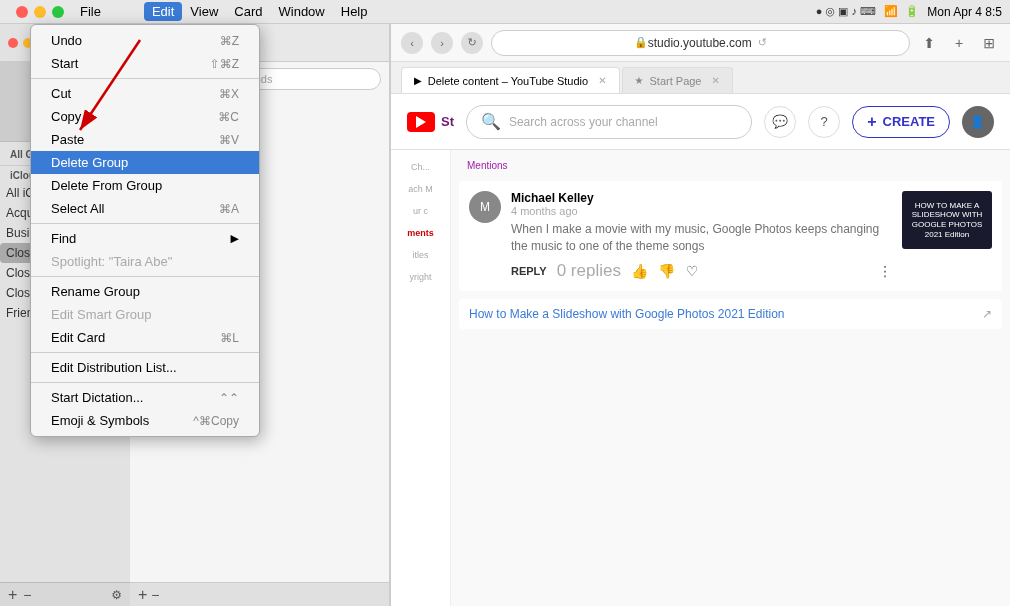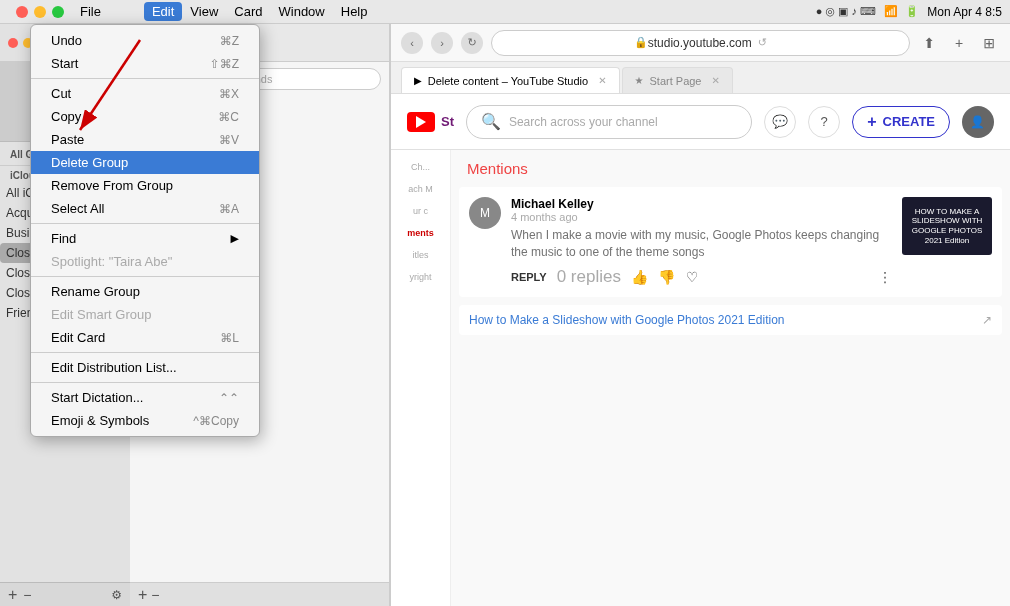--- a/index.html
+++ b/index.html
@@ -298,21 +298,21 @@
   </div>
   <div class="menu-item">
     <span>Paste</span>
     <span class="menu-shortcut">⌘V</span>
   </div>
   <div class="menu-item highlighted">
     <span>Delete Group</span>
     <span class="menu-shortcut"></span>
   </div>
   <div class="menu-item">
-    <span>Remove From Group</span>
+    <span>Delete From Group</span>
   </div>
   <div class="menu-item">
     <span>Select All</span>
     <span class="menu-shortcut">⌘A</span>
   </div>
   <div class="menu-separator"></div>
   <div class="menu-item">
     <span>Find</span>
     <span class="menu-arrow">▶</span>
   </div>
@@ -453,21 +453,21 @@
     <div style="width:60px;background:#fff;border-right:1px solid #eee;padding:8px 0;display:flex;flex-direction:column;gap:4px;">
       <div style="padding:4px 10px;font-size:9px;color:#aaa;text-align:center;">Ch...</div>
       <div style="padding:4px 0;font-size:9px;color:#aaa;text-align:center;">ach M</div>
       <div style="padding:4px 0;font-size:9px;color:#aaa;text-align:center;">ur c</div>
       <div style="padding:4px 0;font-size:9px;color:#cc0000;text-align:center;font-weight:bold;">ments</div>
       <div style="padding:4px 0;font-size:9px;color:#aaa;text-align:center;">itles</div>
       <div style="padding:4px 0;font-size:9px;color:#aaa;text-align:center;">yright</div>
     </div>
 
     <div style="flex:1;background:#f9f9f9;overflow-y:auto;">
-      <div style="padding:10px 16px;font-size:15px;font-weight:500;color:#ef4444;">Mentions</div>
+      <div style="padding:10px 16px;font-size:10px;font-weight:500;color:#a21caf;">Mentions</div>
 
       <div style="background:#fff;margin:0 8px 8px;border-radius:4px;padding:10px;">
         <div style="display:flex;align-items:flex-start;gap:10px;">
           <div style="width:32px;height:32px;border-radius:50%;background:#888;flex-shrink:0;display:flex;align-items:center;justify-content:center;color:#fff;font-size:12px;">M</div>
           <div style="flex:1;">
             <div style="font-size:12px;font-weight:600;">Michael Kelley</div>
             <div style="font-size:11px;color:#aaa;margin-bottom:4px;">4 months ago</div>
             <div style="font-size:12px;color:#737373;line-height:1.4;">When I make a movie with my music, Google Photos keeps changing the music to one of the theme songs</div>
             <div style="display:flex;align-items:center;gap:10px;margin-top:6px;">
               <span style="font-size:11px;font-weight:600;color:#333;cursor:pointer;">REPLY</span>

